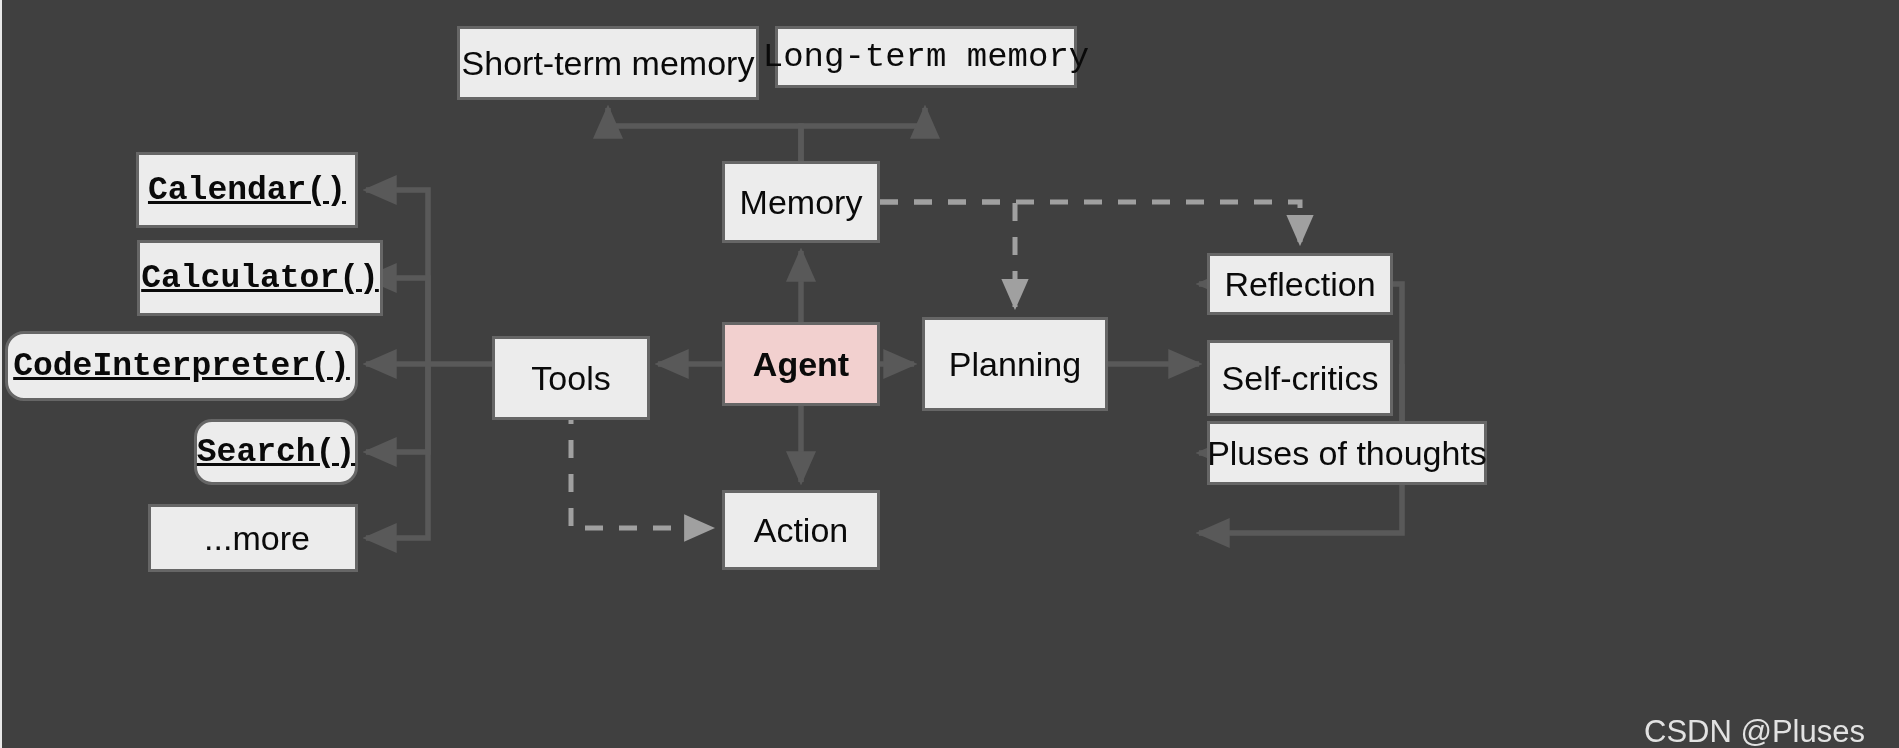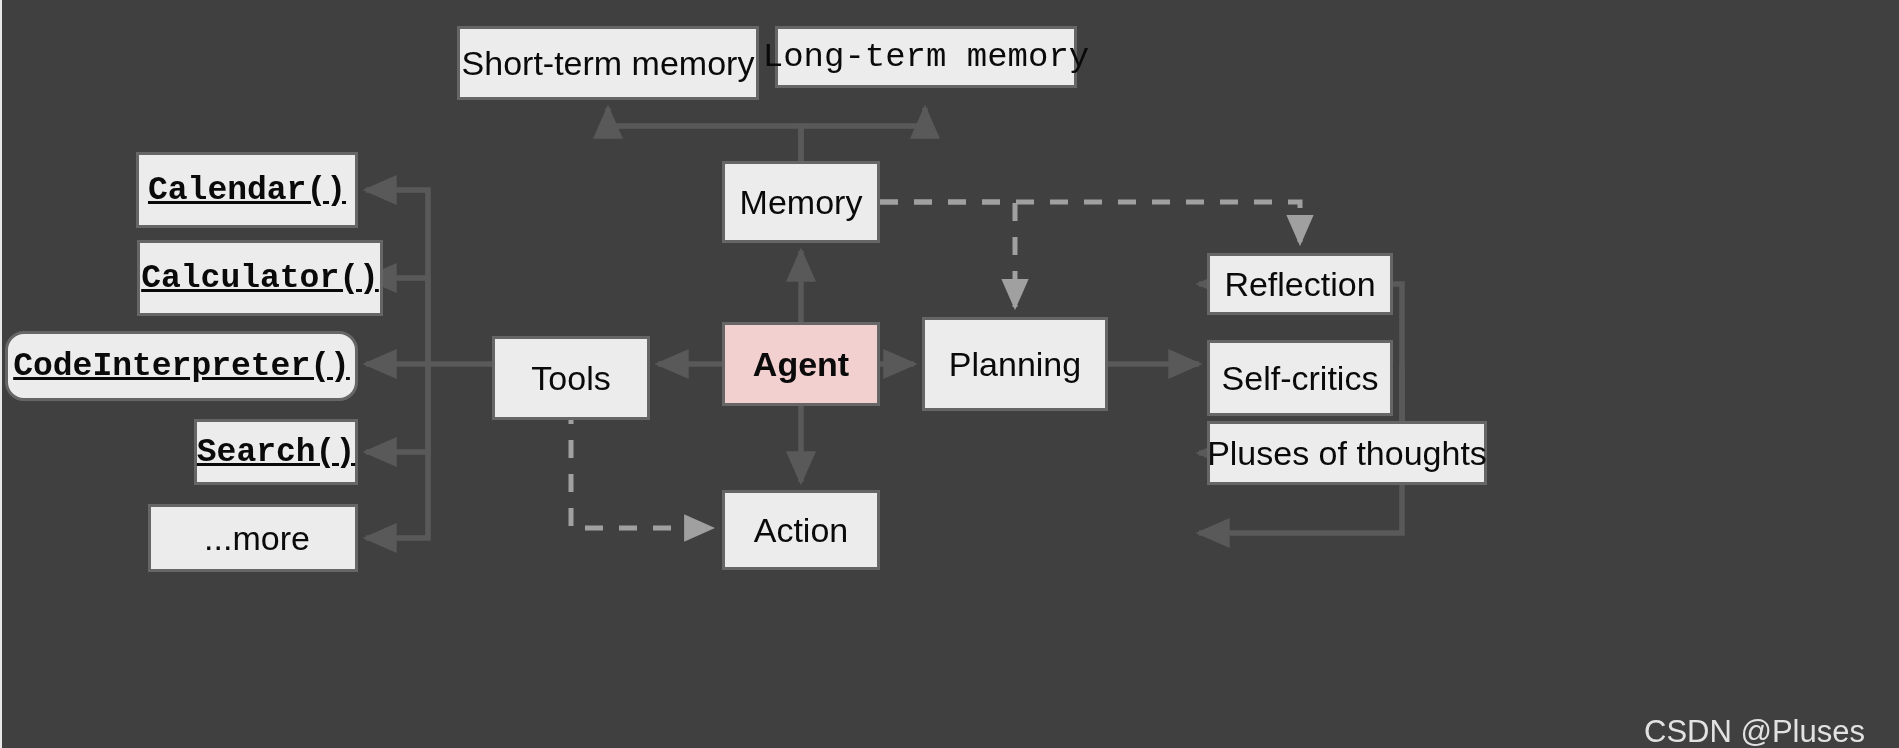--- a/index.html
+++ b/index.html
@@ -130,21 +130,21 @@
   <div class="node" style="left:922px; top:317px; width:186px; height:94px;">Planning</div>
 
   <div class="node" style="left:722px; top:490px; width:158px; height:80px;">Action</div>
 
   <div class="node mono" style="left:136px; top:152px; width:222px; height:76px;">Calendar()</div>
 
   <div class="node mono" style="left:112px; top:240px; width:246px; height:76px;margin-left:25px;">Calculator()</div>
 
   <div class="node mono" style="left:5px; top:331px; width:353px; height:70px;border-radius:19px;">CodeInterpreter()</div>
 
-  <div class="node mono" style="left:194px; top:419px; width:164px; height:66px;">Search()</div>
+  <div class="node mono" style="left:194px; top:419px; width:164px; height:66px;border-radius:18px;">Search()</div>
 
   <div class="node" style="left:148px; top:504px; width:210px; height:68px;padding-left:8px;">...more</div>
 
   <div class="node" style="left:1207px; top:253px; width:186px; height:62px;">Reflection</div>
 
   <div class="node" style="left:1207px; top:340px; width:186px; height:76px;">Self-critics</div>
 
   <div class="node" style="left:1207px; top:421px; width:280px; height:64px;">Pluses of thoughts</div>
 
 

